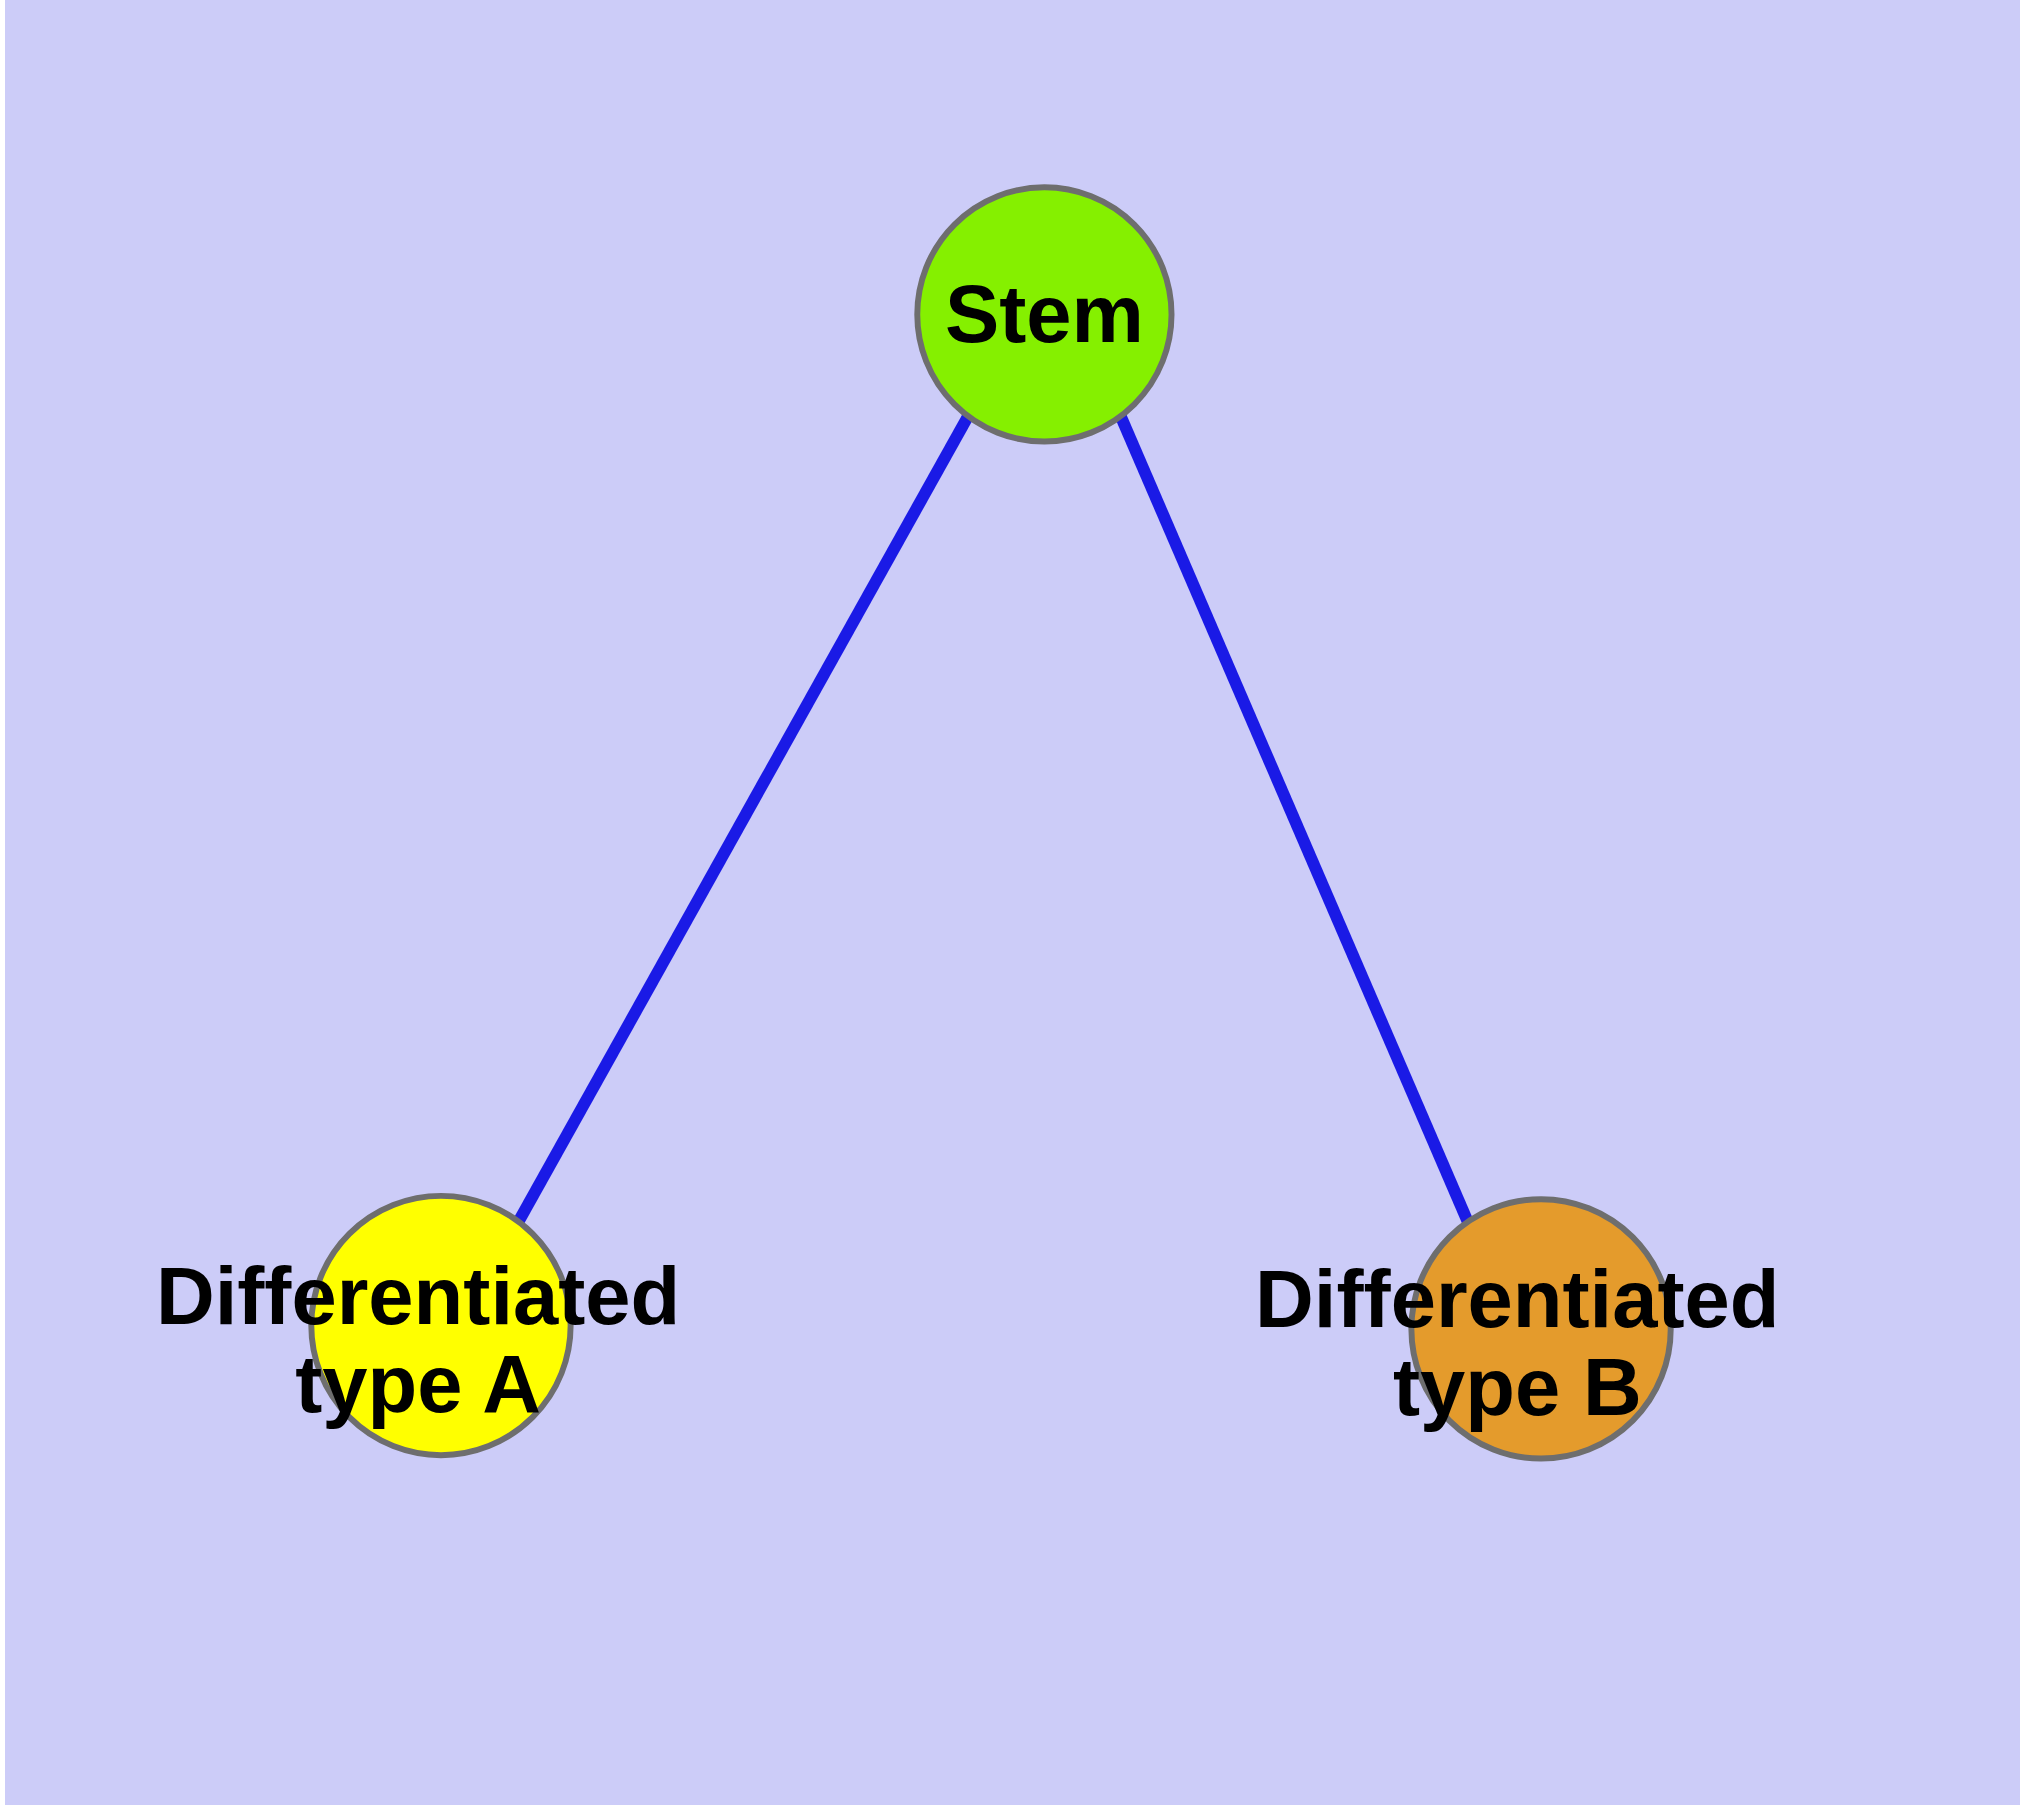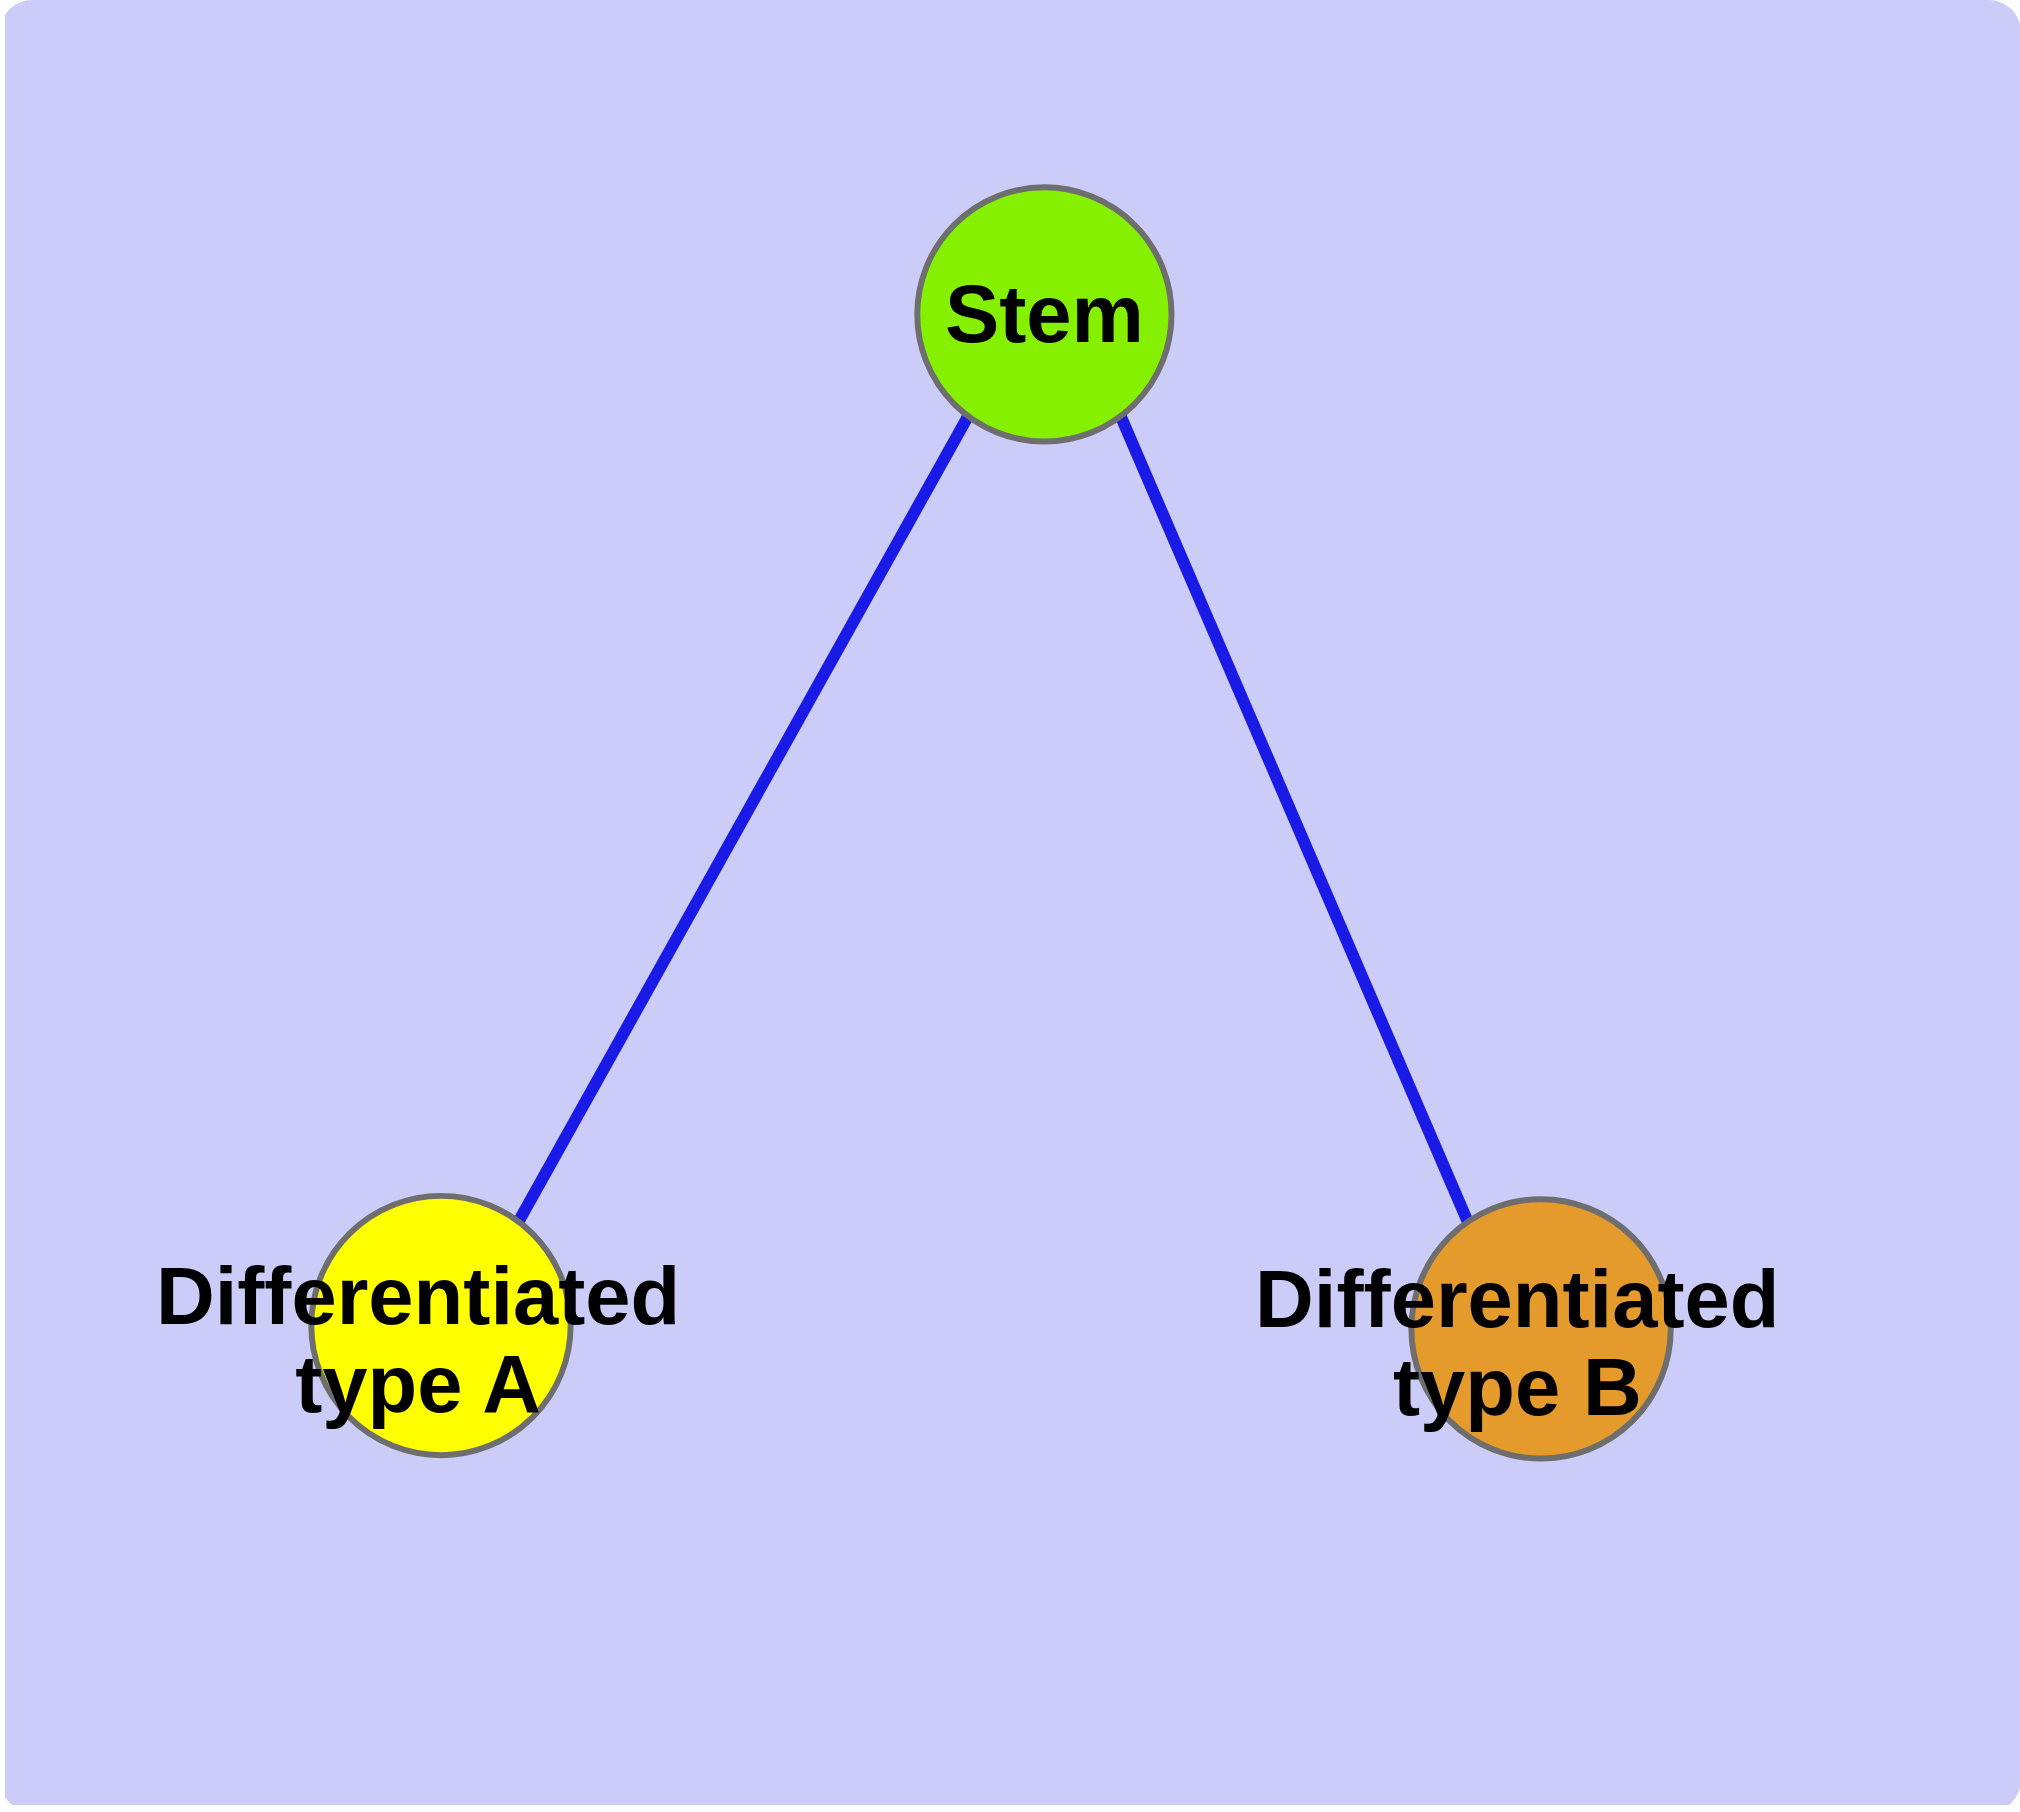--- a/index.html
+++ b/index.html
@@ -13,21 +13,20 @@
     height: 1812px;
     overflow: hidden;
     font-family: "Liberation Sans", sans-serif;
   }
   #canvas {
     position: relative;
     width: 2021px;
     height: 1812px;
     background: #ffffff;
     overflow: hidden;
-    border-radius: 32px;
   }
   
   #plot-area {
     position: absolute;
     left: 5.1px;
     top: 0px;
     width: 2015px;
     height: 1805px;
     background: #ccccf8;
   }

